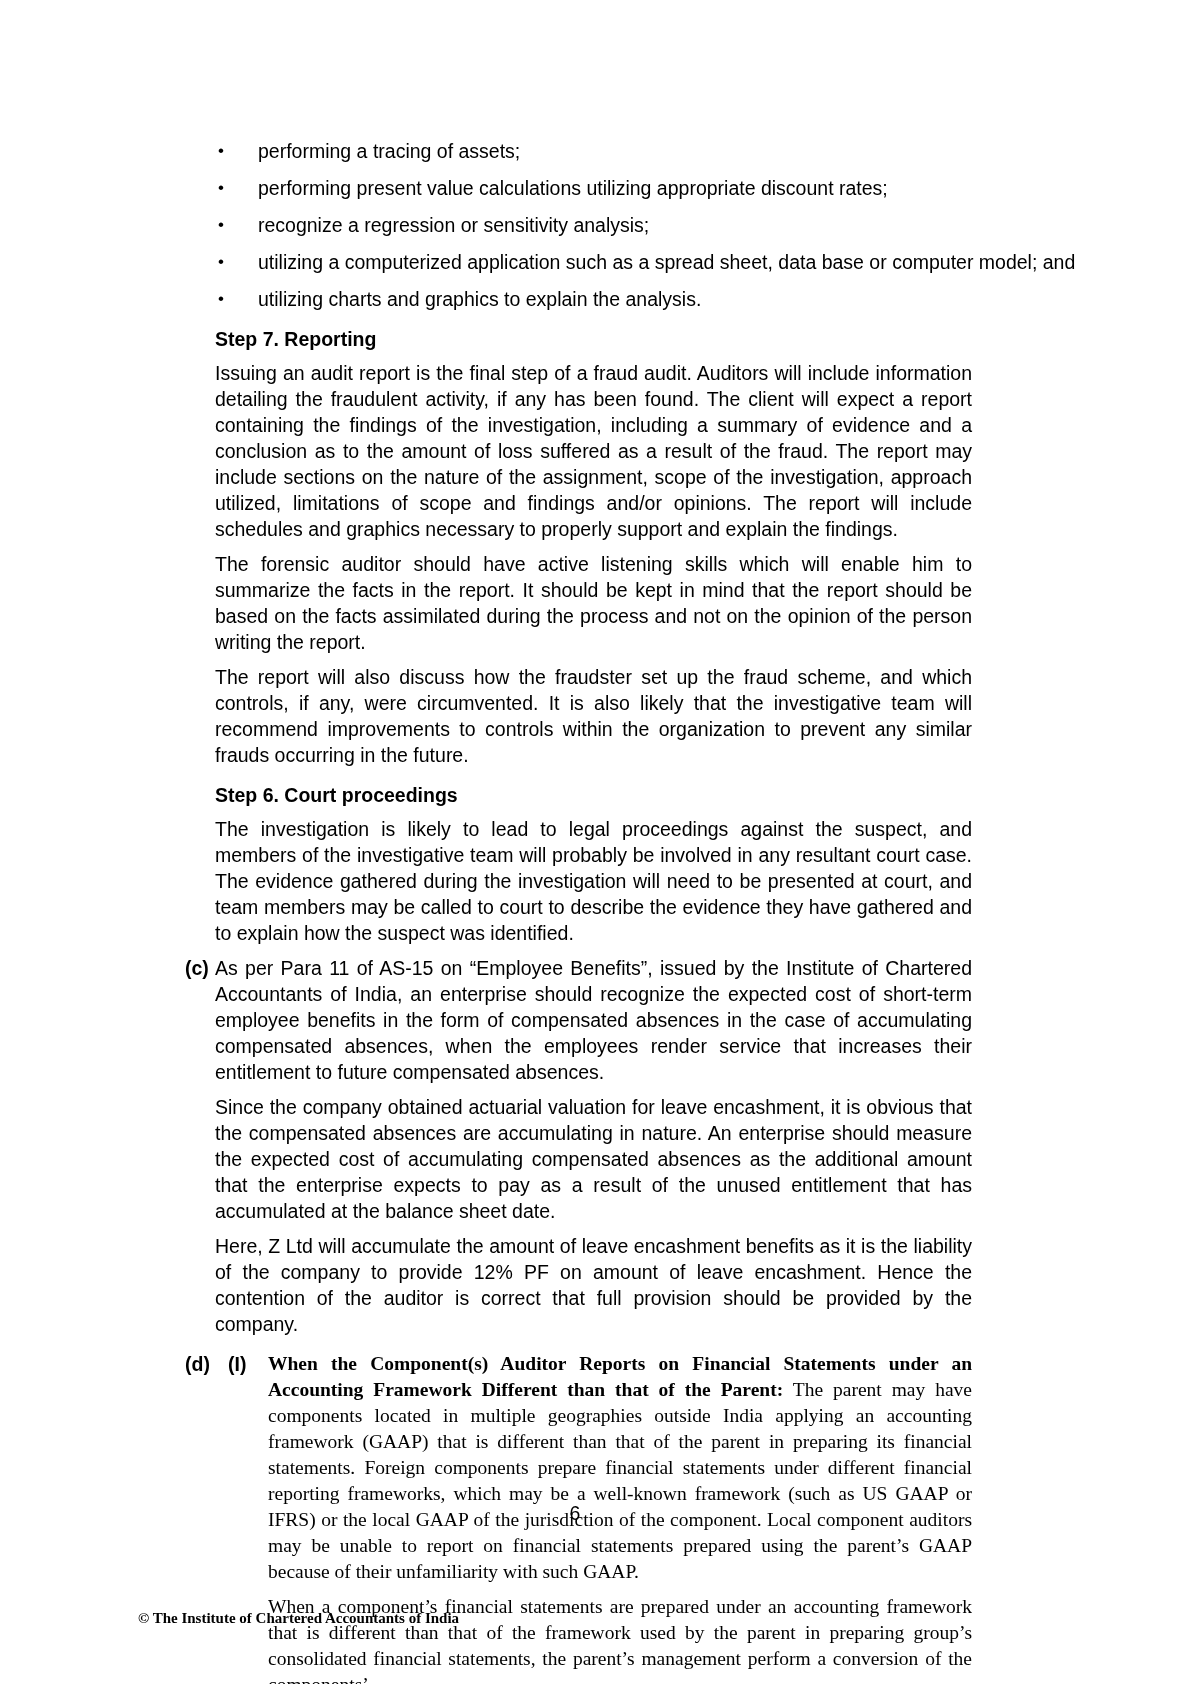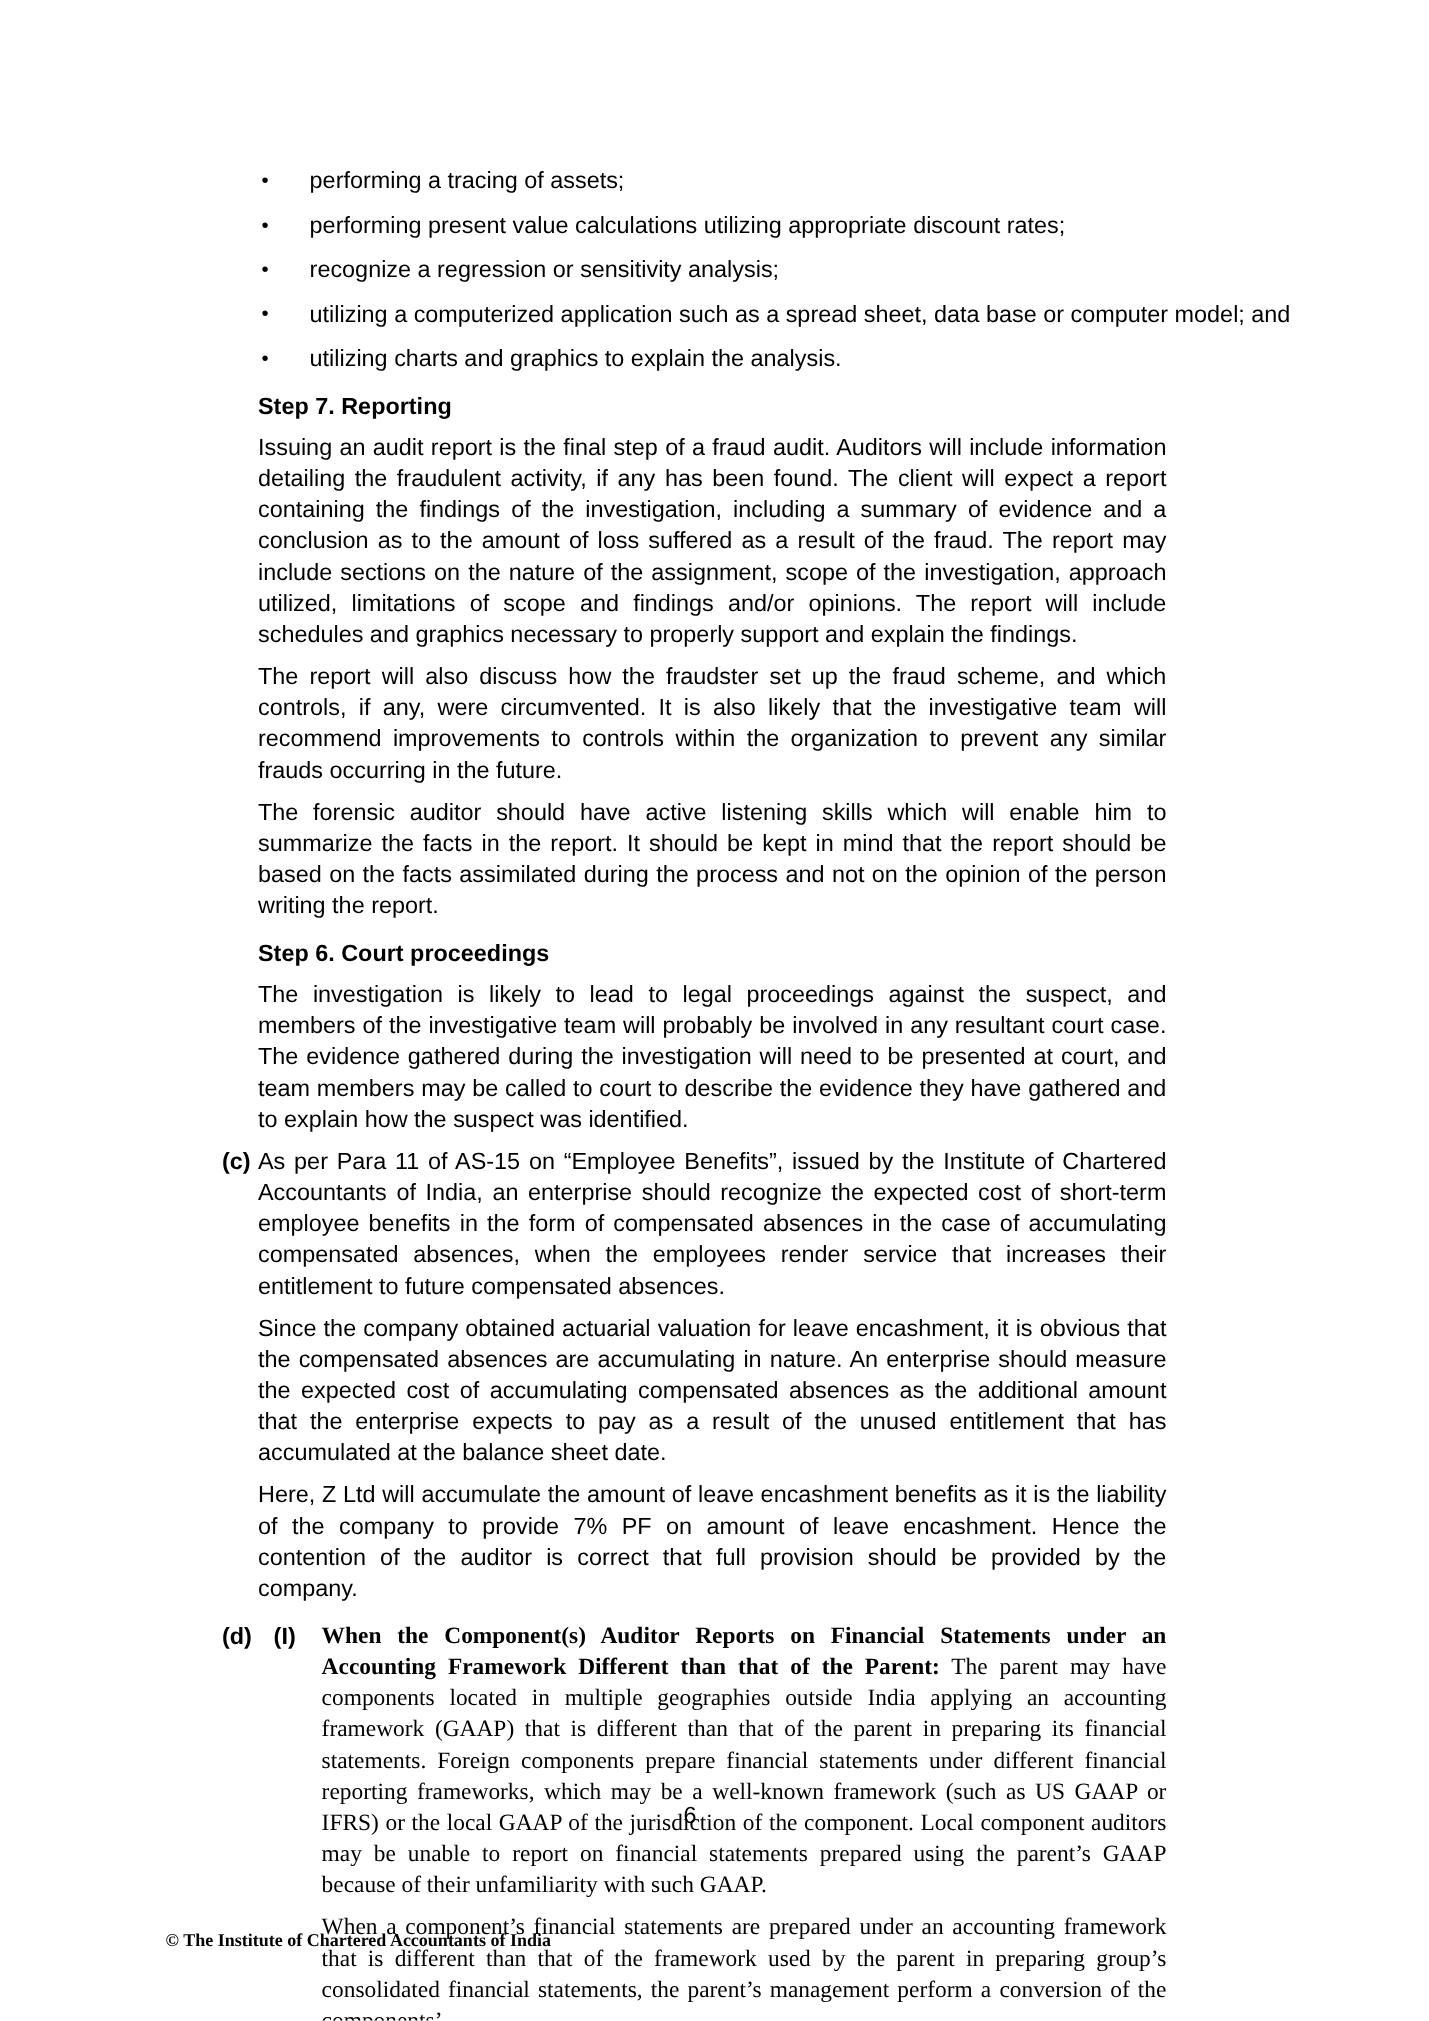--- a/index.html
+++ b/index.html
@@ -89,32 +89,32 @@
         <span class="bullet-text">utilizing a computerized application such as a spread sheet, data base or computer model; and</span>
       </li>
       <li>
         <span class="bullet-dot">•</span>
         <span class="bullet-text">utilizing charts and graphics to explain the analysis.</span>
       </li>
     </ul>
 
     <div class="step-heading">Step 7. Reporting</div>
     <p class="body-para">Issuing an audit report is the final step of a fraud audit. Auditors will include information detailing the fraudulent activity, if any has been found. The client will expect a report containing the findings of the investigation, including a summary of evidence and a conclusion as to the amount of loss suffered as a result of the fraud. The report may include sections on the nature of the assignment, scope of the investigation, approach utilized, limitations of scope and findings and/or opinions. The report will include schedules and graphics necessary to properly support and explain the findings.</p>
+    <p class="body-para">The forensic auditor should have active listening skills which will enable him to summarize the facts in the report. It should be kept in mind that the report should be based on the facts assimilated during the process and not on the opinion of the person writing the report.</p>
     <p class="body-para">The report will also discuss how the fraudster set up the fraud scheme, and which controls, if any, were circumvented. It is also likely that the investigative team will recommend improvements to controls within the organization to prevent any similar frauds occurring in the future.</p>
-    <p class="body-para">The forensic auditor should have active listening skills which will enable him to summarize the facts in the report. It should be kept in mind that the report should be based on the facts assimilated during the process and not on the opinion of the person writing the report.</p>
 
     <div class="step-heading">Step 6. Court proceedings</div>
     <p class="body-para">The investigation is likely to lead to legal proceedings against the suspect, and members of the investigative team will probably be involved in any resultant court case. The evidence gathered during the investigation will need to be presented at court, and team members may be called to court to describe the evidence they have gathered and to explain how the suspect was identified.</p>
 
     <div class="item-row">
       <span class="item-label">(c)</span>
       <div class="item-body">
         <p>As per Para 11 of AS-15 on “Employee Benefits”, issued by the Institute of Chartered Accountants of India, an enterprise should recognize the expected cost of short-term employee benefits in the form of compensated absences in the case of accumulating compensated absences, when the employees render service that increases their entitlement to future compensated absences.</p>
         <p>Since the company obtained actuarial valuation for leave encashment, it is obvious that the compensated absences are accumulating in nature. An enterprise should measure the expected cost of accumulating compensated absences as the additional amount that the enterprise expects to pay as a result of the unused entitlement that has accumulated at the balance sheet date.</p>
-        <p>Here, Z Ltd will accumulate the amount of leave encashment benefits as it is the liability of the company to provide 7% PF on amount of leave encashment. Hence the contention of the auditor is correct that full provision should be provided by the company.</p>
+        <p>Here, Z Ltd will accumulate the amount of leave encashment benefits as it is the liability of the company to provide 12% PF on amount of leave encashment. Hence the contention of the auditor is correct that full provision should be provided by the company.</p>
       </div>
     </div>
 
     <div class="item-row-d">
       <span class="item-label-d">(d)</span>
       <span class="item-sublabel-d">(I)</span>
       <div class="item-body-d">
         <p><span class="bold-run">When the Component(s) Auditor Reports on Financial Statements under an Accounting Framework Different than that of the Parent:</span>
 <span>The parent may have components located in multiple geographies outside India applying an accounting framework (GAAP) that is different than that of the parent in preparing its financial statements. Foreign components prepare financial statements under different financial reporting frameworks, which may be a well-known framework (such as US GAAP or IFRS) or the local GAAP of the jurisdiction of the component. Local component auditors may be unable to report on financial statements prepared using the parent’s GAAP because of their unfamiliarity with such GAAP.</span></p>
         <p>When a component’s financial statements are prepared under an accounting framework that is different than that of the framework used by the parent in preparing group’s consolidated financial statements, the parent’s management perform a conversion of the components’</p>

